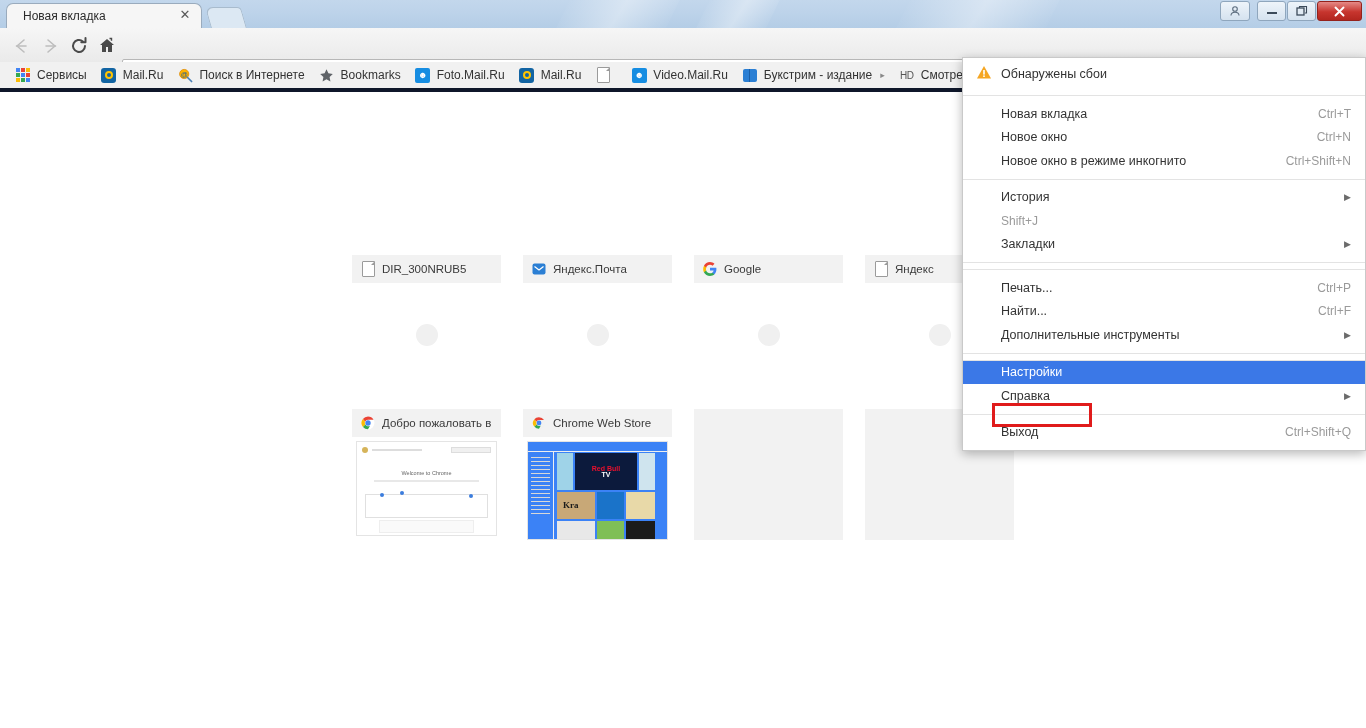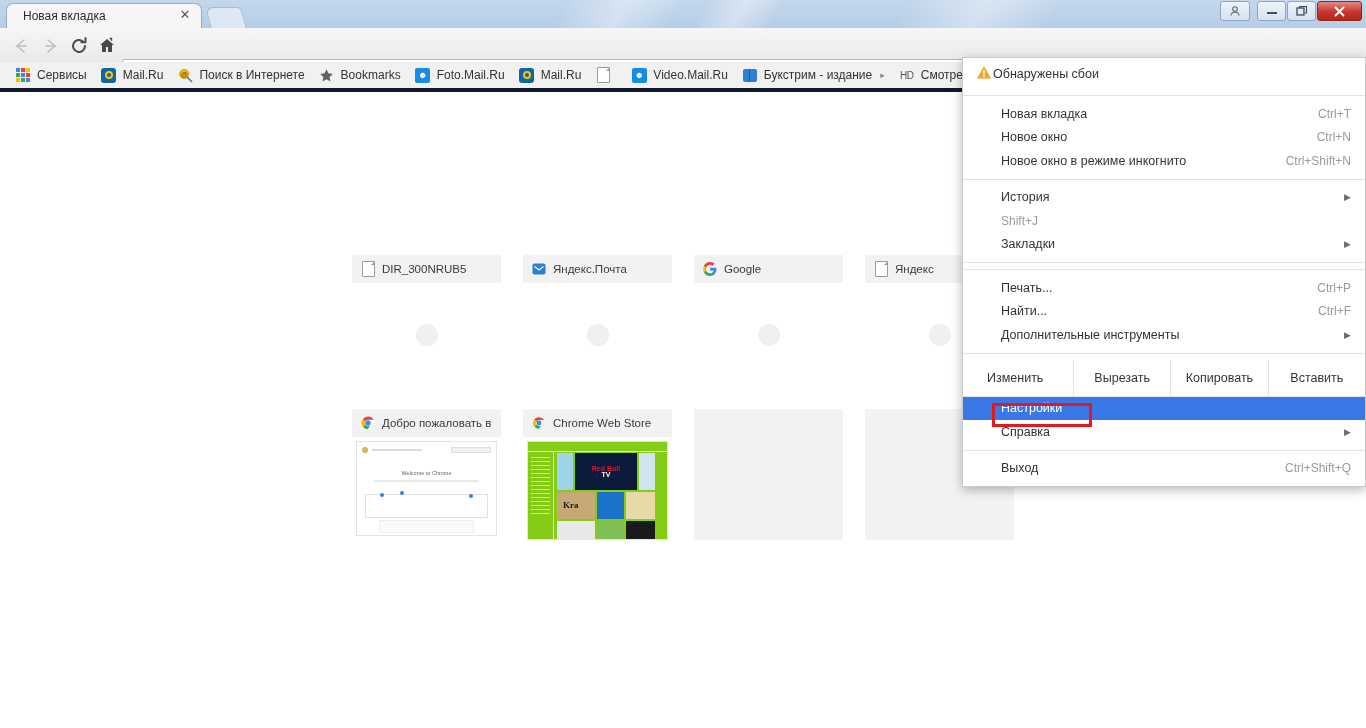--- a/index.html
+++ b/index.html
@@ -160,21 +160,21 @@
   .mw-logo { position:absolute; left:0; top:0; width:6px; height:6px; border-radius:50%; background:#d6b45a; }
   .mw-nav { position:absolute; left:10px; top:2px; width:50px; height:2px; background:#ddd; }
   .mw-btn { position:absolute; right:0; top:0; width:40px; height:6px; background:#f0f0f0; border:1px solid #ddd; box-sizing:border-box; }
   .mw-h { position:absolute; left:0; right:0; top:28px; text-align:center; font-size:5.5px; color:#666; }
   .mw-sub { position:absolute; left:12%; right:12%; top:38px; height:2px; background:#e8e8e8; }
   .mw-card { position:absolute; left:8px; right:8px; top:52px; height:22px; border:1px solid #e0e0e0; background:#fff; }
   .mw-dot { position:absolute; width:4px; height:4px; border-radius:50%; background:#3b7ddd; }
   .mw-card2 { position:absolute; left:22px; right:22px; top:78px; height:11px; background:#fafafa; border:1px solid #eee; }
 
   
-  .mini-store { position:absolute; left:4px; top:4px; right:4px; bottom:0px; background:#84cc16; border:1px solid #e4e4e4; box-sizing:border-box; overflow:hidden; }
+  .mini-store { position:absolute; left:4px; top:4px; right:4px; bottom:0px; background:#3b82f6; border:1px solid #e4e4e4; box-sizing:border-box; overflow:hidden; }
   .ms-top { position:absolute; left:0; right:0; top:0; height:9px; border-bottom:1px solid #eee; }
   .ms-side { position:absolute; left:0; top:9px; bottom:0; width:26px; border-right:1px solid #eee; padding:3px 2px; box-sizing:border-box; }
   .ms-side i { display:block; height:1.5px; background:#d8d8d8; margin:2.5px 1px; }
   .ms-main { position:absolute; left:27px; right:0; top:9px; bottom:0; }
   .ms-cell { position:absolute; }
   .ms-redbull { background:#0c1a3c; display:flex; align-items:center; justify-content:center; }
   .ms-rb-txt { color:#fff; font-size:7px; font-weight:bold; font-family:"Liberation Sans",sans-serif; line-height:6px; text-align:center; }
   .ms-rb-txt em { color:#e8102d; font-style:normal; display:block; }
 
   
@@ -184,21 +184,21 @@
     box-shadow: 0 3px 10px rgba(0,0,0,0.28);
     box-sizing: border-box; z-index: 50;
   }
   .mi {
     position: relative; height: 23.5px; display: flex; align-items: center;
     padding: 0 14px 0 38px; font-size: 12.5px; color: #333; cursor: pointer;
   }
   .mi .label { flex: 1; white-space: nowrap; }
   .mi .accel { color: #9a9a9a; font-size: 12px; white-space: nowrap; }
   .mi .caret { color: #6b6b6b; font-size: 9px; margin-left: 8px; }
-  .mi.warn { height: 31px; padding-left: 30px; }
+  .mi.warn { height: 31px; padding-left: 38px; }
   .warn-ico { position: absolute; left: 13px; top: 50%; transform: translateY(-50%); }
   .sep { height: 1px; background: #e3e3e3; margin: 6px 0; }
   .mi.selected { background: #3b78e7; color: #ffffff; }
   .mi.selected .label { color: #ffffff; }
 
   .zoom-row { display: flex; align-items: stretch; height: 38px; }
   .zoom-label { flex: 1; display: flex; align-items: center; padding-left: 38px; font-size: 12.5px; color: #333; }
   .zoom-ctrl {
     width: 124px; display: flex; align-items: center; justify-content: center; gap: 22px;
     border-left: 1px solid #e3e3e3; font-size: 12.5px; color: #555;
@@ -619,26 +619,20 @@
       <span class="label">Найти...</span>
       <span class="accel">Ctrl+F</span>
     </div>
     <div class="mi">
       <span class="label">Дополнительные инструменты</span>
       <span class="caret">▶</span>
     </div>
 
     <div class="sep"></div>
 
-    <div class="edit-row">
-      <div class="erl">Изменить</div>
-      <div class="ecell">Вырезать</div>
-      <div class="ecell">Копировать</div>
-      <div class="ecell">Вставить</div>
-    </div>
 
     <div class="sep" style="margin:0"></div>
 
     <div class="mi selected">
       <span class="label">Настройки</span>
     </div>
     <div class="mi">
       <span class="label">Справка</span>
       <span class="caret">▶</span>
     </div>

